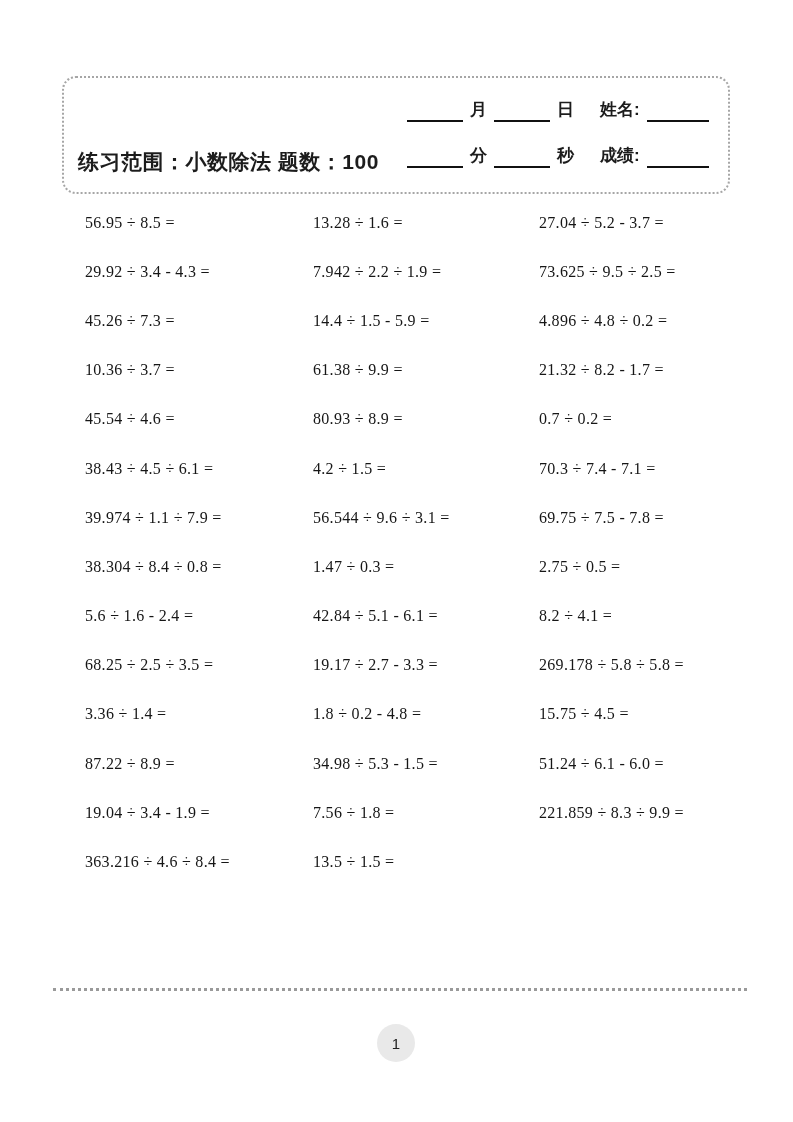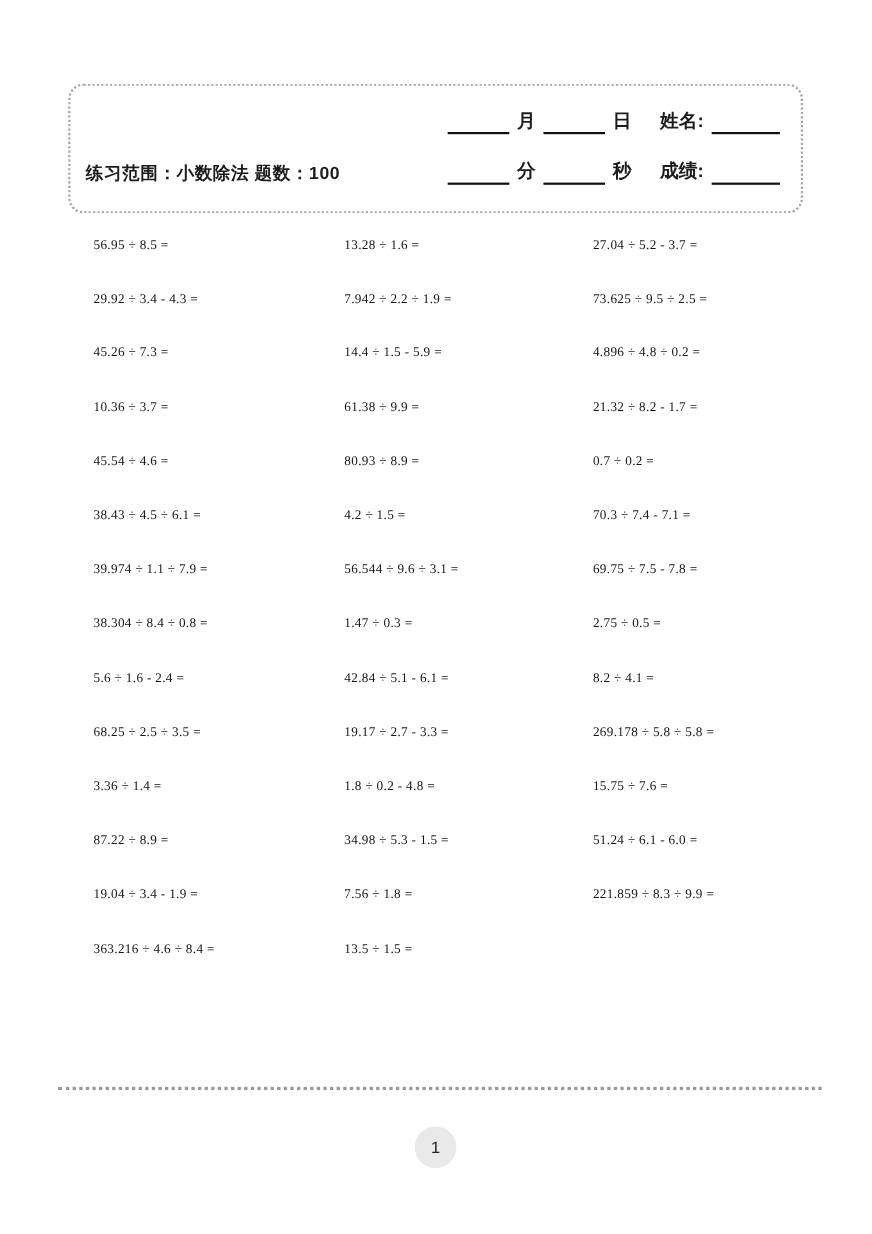--- a/index.html
+++ b/index.html
@@ -15,21 +15,21 @@
   
   .header-box {
     position:absolute; left:62px; top:76px;
     width:668px; height:118px;
     border:2px dotted #a6a6a6;
     border-radius:14px;
     background:#fff;
   }
   .scope-label {
     position:absolute; left:14px; top:70px;
-    font-size:16px; font-weight:600; letter-spacing:0.5px;
+    font-size:21px; font-weight:600; letter-spacing:0.5px;
     white-space:nowrap;
   }
   .fill-lines {
     position:absolute; left:336px; top:20px;
     display:flex; flex-direction:column; gap:22px;
   }
   .fill-line {
     display:flex; align-items:flex-end;
     font-size:17px; font-weight:600; line-height:24px;
     white-space:nowrap;
@@ -46,21 +46,21 @@
   
   .problems {
     position:absolute; left:85px; top:198px; width:662px;
     display:grid;
     grid-template-columns:228px 226px 208px;
     grid-auto-rows:49.2px;
   }
   .cell {
     display:flex; align-items:center;
     font-family:"Liberation Serif", serif;
-    font-size:12px; letter-spacing:0.3px;
+    font-size:16px; letter-spacing:0.3px;
     color:#161616; white-space:nowrap;
   }
   
   .divider {
     position:absolute; left:53px; top:988px; width:694px; height:0;
     border-top:3px dotted #9a9a9a;
   }
   .page-badge {
     position:absolute; left:377px; top:1024px;
     width:38px; height:38px; border-radius:50%;
@@ -125,21 +125,21 @@
     <div class="cell">1.47 ÷ 0.3 =</div>
     <div class="cell">2.75 ÷ 0.5 =</div>
     <div class="cell">5.6 ÷ 1.6 - 2.4 =</div>
     <div class="cell">42.84 ÷ 5.1 - 6.1 =</div>
     <div class="cell">8.2 ÷ 4.1 =</div>
     <div class="cell">68.25 ÷ 2.5 ÷ 3.5 =</div>
     <div class="cell">19.17 ÷ 2.7 - 3.3 =</div>
     <div class="cell">269.178 ÷ 5.8 ÷ 5.8 =</div>
     <div class="cell">3.36 ÷ 1.4 =</div>
     <div class="cell">1.8 ÷ 0.2 - 4.8 =</div>
-    <div class="cell">15.75 ÷ 7.6 =</div>
+    <div class="cell">15.75 ÷ 4.5 =</div>
     <div class="cell">87.22 ÷ 8.9 =</div>
     <div class="cell">34.98 ÷ 5.3 - 1.5 =</div>
     <div class="cell">51.24 ÷ 6.1 - 6.0 =</div>
     <div class="cell">19.04 ÷ 3.4 - 1.9 =</div>
     <div class="cell">7.56 ÷ 1.8 =</div>
     <div class="cell">221.859 ÷ 8.3 ÷ 9.9 =</div>
     <div class="cell">363.216 ÷ 4.6 ÷ 8.4 =</div>
     <div class="cell">13.5 ÷ 1.5 =</div>
   </div>
 

